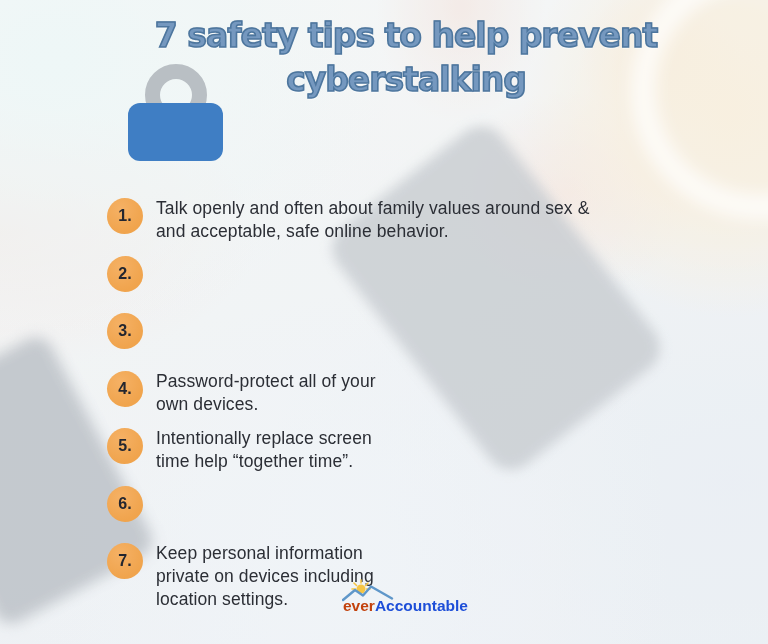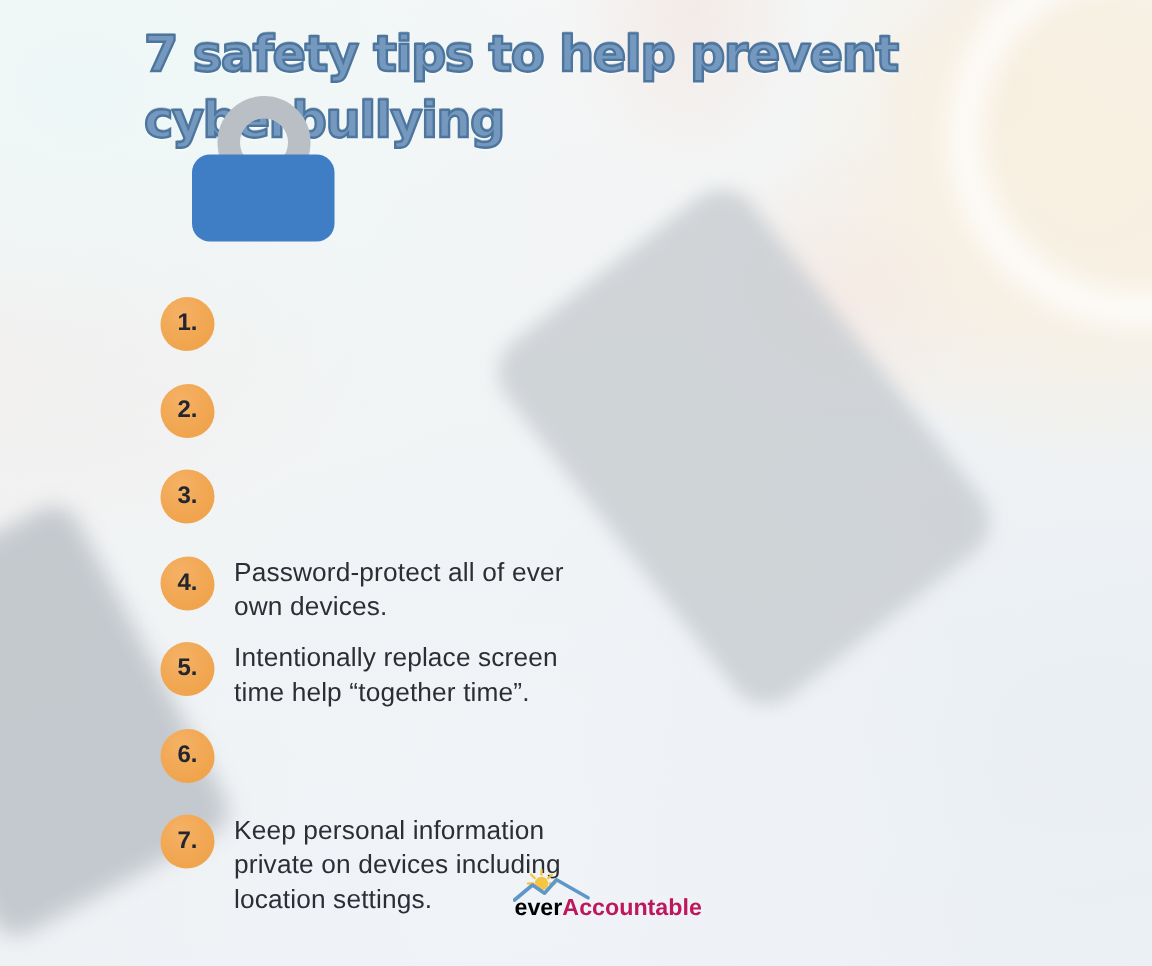--- a/index.html
+++ b/index.html
@@ -32,21 +32,21 @@
     filter:blur(7px);opacity:.85;
   }
   .bowl-ring{
     position:absolute;left:630px;top:-40px;width:260px;height:260px;border-radius:50%;
     border:26px solid rgba(255,255,255,.7);box-sizing:border-box;filter:blur(8px);
   }
   .wash{position:absolute;inset:0;background:rgba(255,255,255,.26);}
 
   
   .title{
-    position:absolute;left:96px;right:52px;top:14px;text-align:left;
+    position:absolute;left:96px;right:52px;top:14px;text-align:center;
     font-family:"DejaVu Sans","Liberation Sans",sans-serif;
     font-weight:bold;font-size:33px;line-height:44px;letter-spacing:-1px;
     color:#7598bf;-webkit-text-stroke:1.6px #4d769e;
     text-shadow:0 2px 1px rgba(255,255,255,.55), 0 -1px 0 rgba(62,94,128,.35);
   }
   
   .lock{position:absolute;left:128px;top:64px;width:96px;height:98px;}
   .lock-shackle{
     position:absolute;left:17px;top:0;width:62px;height:62px;box-sizing:border-box;
     border:15px solid #b9bfc4;border-radius:50%;
@@ -66,57 +66,59 @@
   }
   .tip:nth-of-type(even) .badge{border-radius:52% 48% 50% 50% / 49% 53% 47% 51%;}
   .tip-text{
     font-size:17.5px;line-height:23px;color:#2b2e35;white-space:pre-line;
     letter-spacing:0.1px;
   }
   
   .logo{position:absolute;left:332px;top:579px;width:160px;height:42px;}
   .logo-icon{position:absolute;left:10px;top:0;}
   .logo-text{position:absolute;left:11px;top:18px;font-size:15.5px;font-weight:bold;letter-spacing:0;}
-  .logo-ever{color:#000000;}
-  .logo-accountable{color:#be185d;}
+  .logo-ever{color:#c2410c;}
+  .logo-accountable{color:#1d4ed8;}
 </style>
 </head>
 <body>
 
 <div class="canvas">
 
   <div class="bg-photo"></div>
   <div class="phone-mid"></div>
   <div class="phone-left"></div>
   <div class="bowl-ring"></div>
   <div class="wash"></div>
 
   <div class="title">
     <div>7 safety tips to help prevent</div>
-    <div>cyberbullying</div>
+    <div>cyberstalking</div>
   </div>
 
   <div class="lock">
     <div class="lock-shackle"></div>
     <div class="lock-body"></div>
   </div>
 
   <div>
     <div class="tip" style="top:197px">
       <div class="badge">1.</div>
+      <div class="tip-text">Talk openly and often about family values around sex &amp;
+and acceptable, safe online behavior.</div>
     </div>
     <div class="tip" style="top:255px">
       <div class="badge">2.</div>
     </div>
     <div class="tip" style="top:312px">
       <div class="badge">3.</div>
     </div>
     <div class="tip" style="top:370px">
       <div class="badge">4.</div>
-      <div class="tip-text">Password-protect all of ever
+      <div class="tip-text">Password-protect all of your
 own devices.</div>
     </div>
     <div class="tip" style="top:427px">
       <div class="badge">5.</div>
       <div class="tip-text">Intentionally replace screen
 time help “together time”.</div>
     </div>
     <div class="tip" style="top:485px">
       <div class="badge">6.</div>
     </div>

